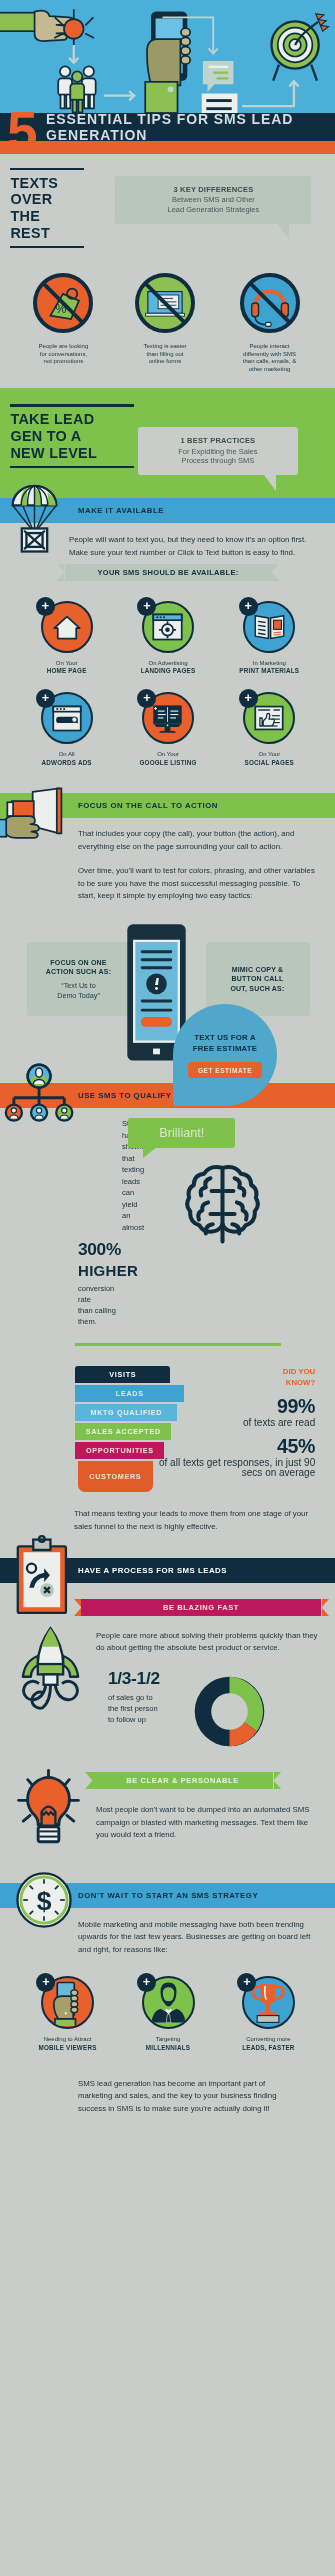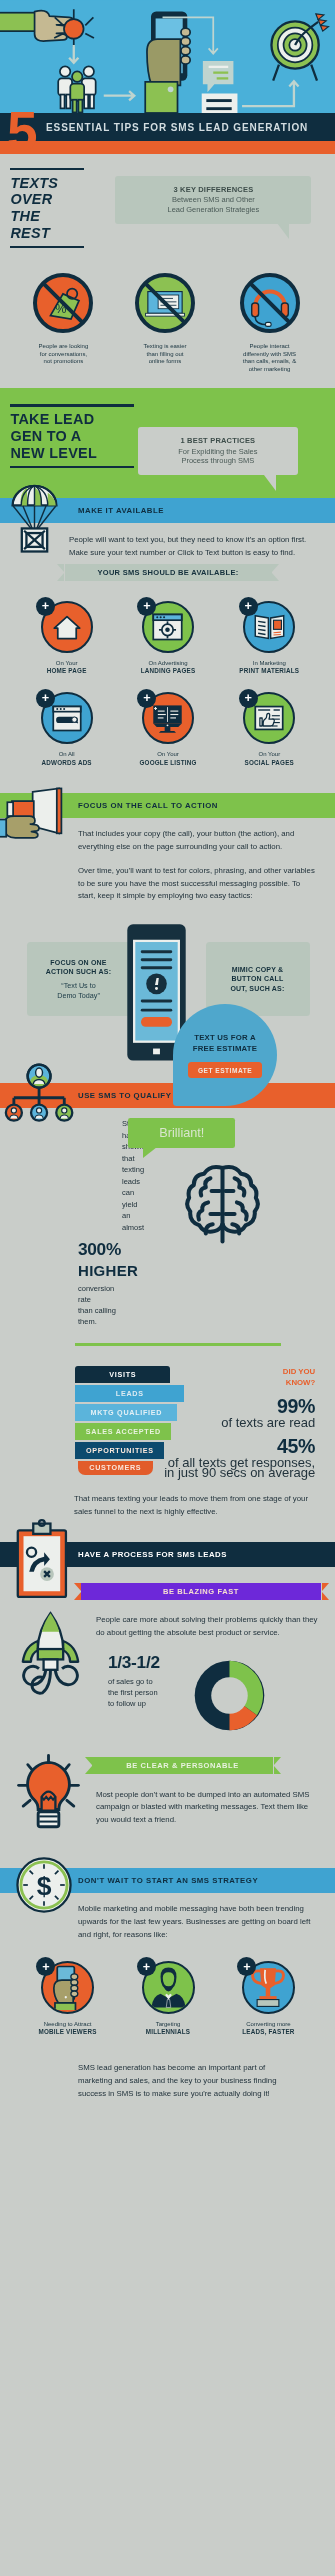--- a/index.html
+++ b/index.html
@@ -31,21 +31,21 @@
     width: 336px;
     height: 28px;
     background: #0f2d3f;
   }
   .title-bar .title-text {
     position: absolute;
     left: 46px; top: 0; right: 4.6px;
     height: 28px;
     display: flex; align-items: center;
     color: #d3dde1;
-    font-size: 10px;
+    font-size: 14px;
     font-weight: bold;
     letter-spacing: 0.9px;
   }
   .orange-bar { width: 336px; height: 12.7px; background: #e8602c; }
   .big-five {
     position: absolute;
     left: 7px;
     top: 107px;
     font-size: 55px;
     line-height: 49px;
@@ -154,21 +154,21 @@
   }
 
   .funnel-row {
     color:#fff; font-weight:bold; text-align:center;
     letter-spacing: 0.7px;
     display:flex; align-items:center; justify-content:center;
     margin: 0 auto 1.7px auto;
   }
 
   .stat-num { font-size: 19.6px; font-weight:bold; color:#0f2d3f; letter-spacing:-0.3px; }
-  .stat-sub { font-size: 13px; color:#22333c; line-height:9.8px; }
+  .stat-sub { font-size: 10px; color:#22333c; line-height:9.8px; }
 
   .footer-copy { font-size: 7.8px; line-height: 12.7px; color:#22333c; }
 </style>
 </head>
 <body>
 
 <div id="page">
 
   <div class="hero">
     <svg class="hero-art" viewBox="0 0 583 196" width="336" height="113">
@@ -258,21 +258,21 @@
   </div>
 
   <div class="title-bar">
     <div class="title-text">ESSENTIAL TIPS FOR SMS LEAD GENERATION</div>
   </div>
   <div class="orange-bar"></div>
   <div class="big-five">5</div>
 
   <div class="sec grayband" style="padding-top:14px;">
     <div style="display:flex;padding:0 10.4px;">
-      <div style="width:74px;font-style:italic;">
+      <div style="width:74px;">
         <div class="rule"></div>
         <div class="hdr-left" style="padding:4.6px 0 4.6px 0;">
           <div>TEXTS</div>
           <div>OVER</div>
           <div>THE</div>
           <div>REST</div>
         </div>
         <div class="rule"></div>
       </div>
       <div style="flex:1;padding-left:8px;padding-top:8px;">
@@ -693,24 +693,24 @@
         </div>
         <div class="funnel-row" style="width:109px;height:17.3px;background:#3fa3d1;font-size:7.2px;color:#dbeaf2;">
           <span>LEADS</span>
         </div>
         <div class="funnel-row" style="width:102px;height:17.3px;background:#5bb4db;font-size:7.2px;color:#e3f0f6;">
           <span>MKTG QUALIFIED</span>
         </div>
         <div class="funnel-row" style="width:96px;height:17.3px;background:#7ec24b;font-size:7.2px;color:#e8f2de;">
           <span>SALES ACCEPTED</span>
         </div>
-        <div class="funnel-row" style="width:89px;height:17.3px;background:#0c4a6e;font-size:7.2px;color:#fbe9dd;">
+        <div class="funnel-row" style="width:89px;height:17.3px;background:#be185d;font-size:7.2px;color:#fbe9dd;">
           <span>OPPORTUNITIES</span>
         </div>
-        <div class="funnel-row" style="width:75px;height:14px;background:#e25c2a;font-size:7.2px;color:#fbe4da;border-radius:0 0 7px 7px;">
+        <div class="funnel-row" style="width:75px;height:31px;background:#e25c2a;font-size:7.2px;color:#fbe4da;border-radius:0 0 7px 7px;">
           <span>CUSTOMERS</span>
         </div>
       </div>
       <div style="flex:1;text-align:right;padding-right:3.5px;">
         <div style="color:#e8602c;font-size:7.8px;font-weight:bold;line-height:11px;white-space:pre-line;">DID YOU
 KNOW?</div>
         <div class="stat-num" style="margin-top:7px;">99%</div>
         <div class="stat-sub">of texts are read</div>
         <div class="stat-num" style="margin-top:8px;">45%</div>
         <div class="stat-sub">of all texts get responses, in just 90 secs on average</div>
@@ -731,21 +731,21 @@
       <rect x="33" y="8" width="30" height="18" fill="#b8c6bc" stroke="#0f2d3f" stroke-width="4"></rect>
       <circle cx="48" cy="7" r="5" fill="none" stroke="#0f2d3f" stroke-width="4"></circle>
       <circle cx="30" cy="58" r="8" fill="none" stroke="#0f2d3f" stroke-width="4"></circle>
       <path d="M26 92 q4 -22 26 -26 l0 -8 l10 12 l-10 12 l0 -8 q-14 2 -18 18 z" fill="#0f2d3f"></path>
       <circle cx="57" cy="96" r="12" fill="#b8c6bc"></circle>
       <path d="M52 91 l10 10 M62 91 l-10 10" stroke="#0f2d3f" stroke-width="4"></path>
     </svg>
 
 
     <div style="position:relative;margin:16px 15px 0 81px;">
-      <div class="ribbon" style="background:#6d28d9;color:#f7ddd1;">BE BLAZING FAST</div>
+      <div class="ribbon" style="background:#be185d;color:#f7ddd1;">BE BLAZING FAST</div>
       <div style="position:absolute;left:-7.5px;top:0;border-top:8.6px solid #e8602c;border-left:7.5px solid transparent;"></div>
       <div style="position:absolute;left:-7.5px;bottom:0;border-bottom:8.6px solid #e8602c;border-left:7.5px solid transparent;"></div>
       <div style="position:absolute;right:-7.5px;top:0;border-top:8.6px solid #e8602c;border-right:7.5px solid transparent;"></div>
       <div style="position:absolute;right:-7.5px;bottom:0;border-bottom:8.6px solid #e8602c;border-right:7.5px solid transparent;"></div>
     </div>
 
     <div style="position:relative;">
       <svg width="81" height="98" viewBox="0 0 140 170" style="position:absolute;left:10.4px;top:-3.5px;">
         <path d="M70 4 q22 30 22 62 l-44 0 q0 -32 22 -62 z" fill="#ecefec" stroke="#0f2d3f" stroke-width="4"></path>
         <path d="M70 4 q10 14 15 32 l-30 0 q5 -18 15 -32 z" fill="#8cc152"></path>

